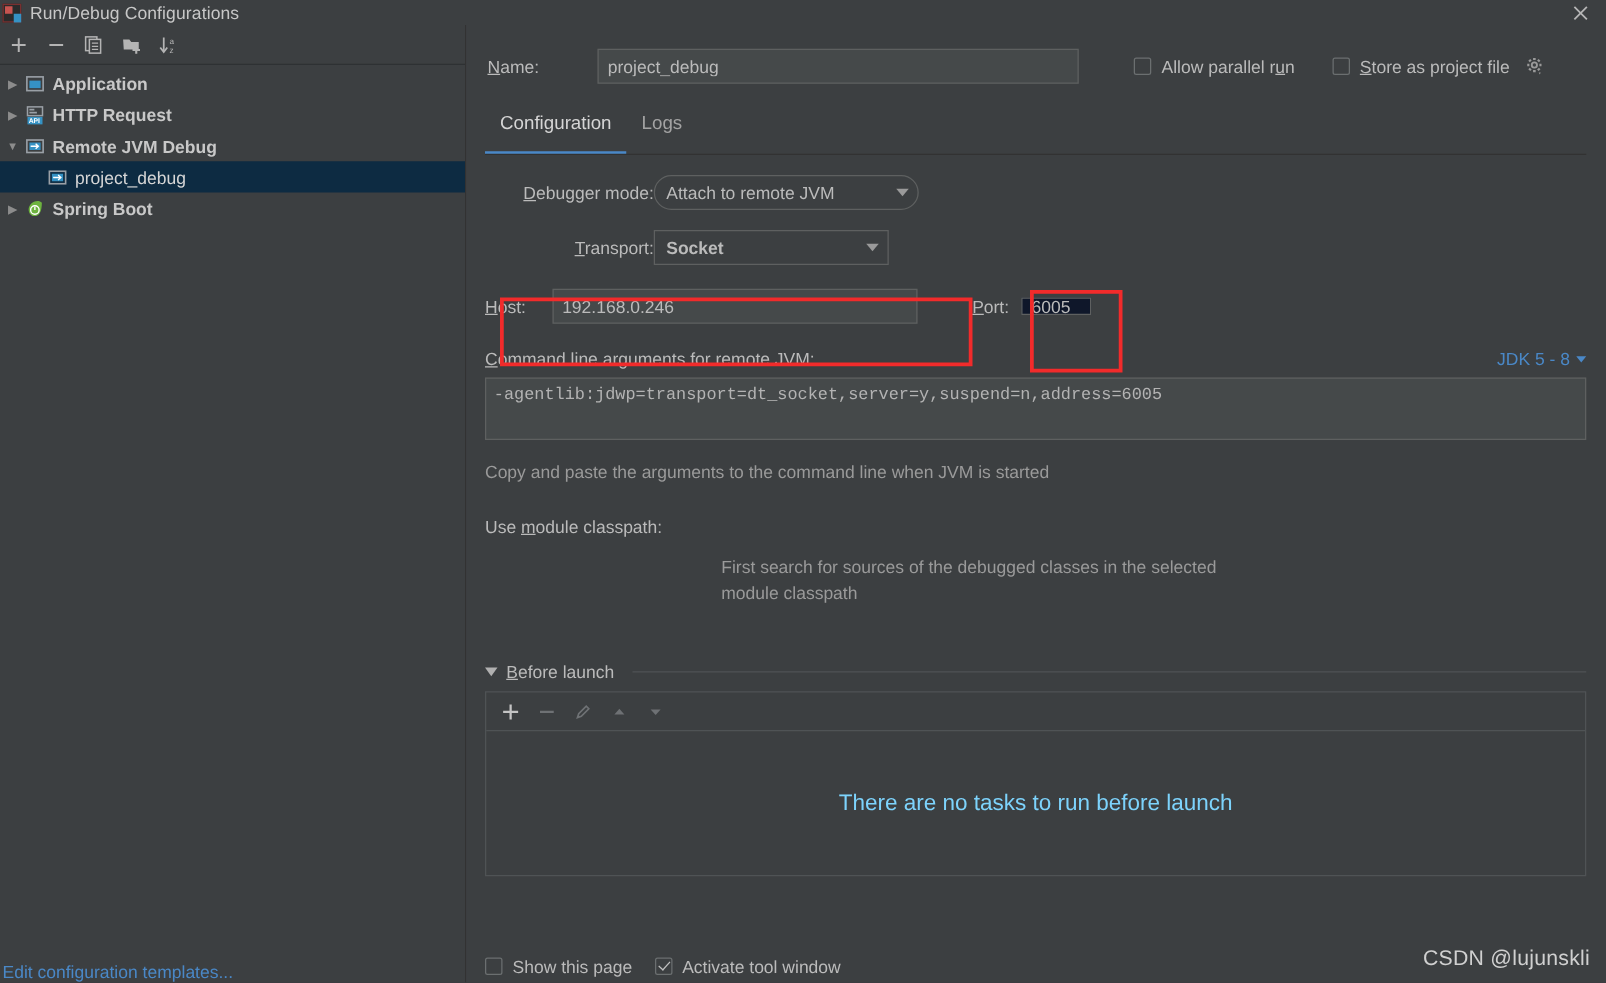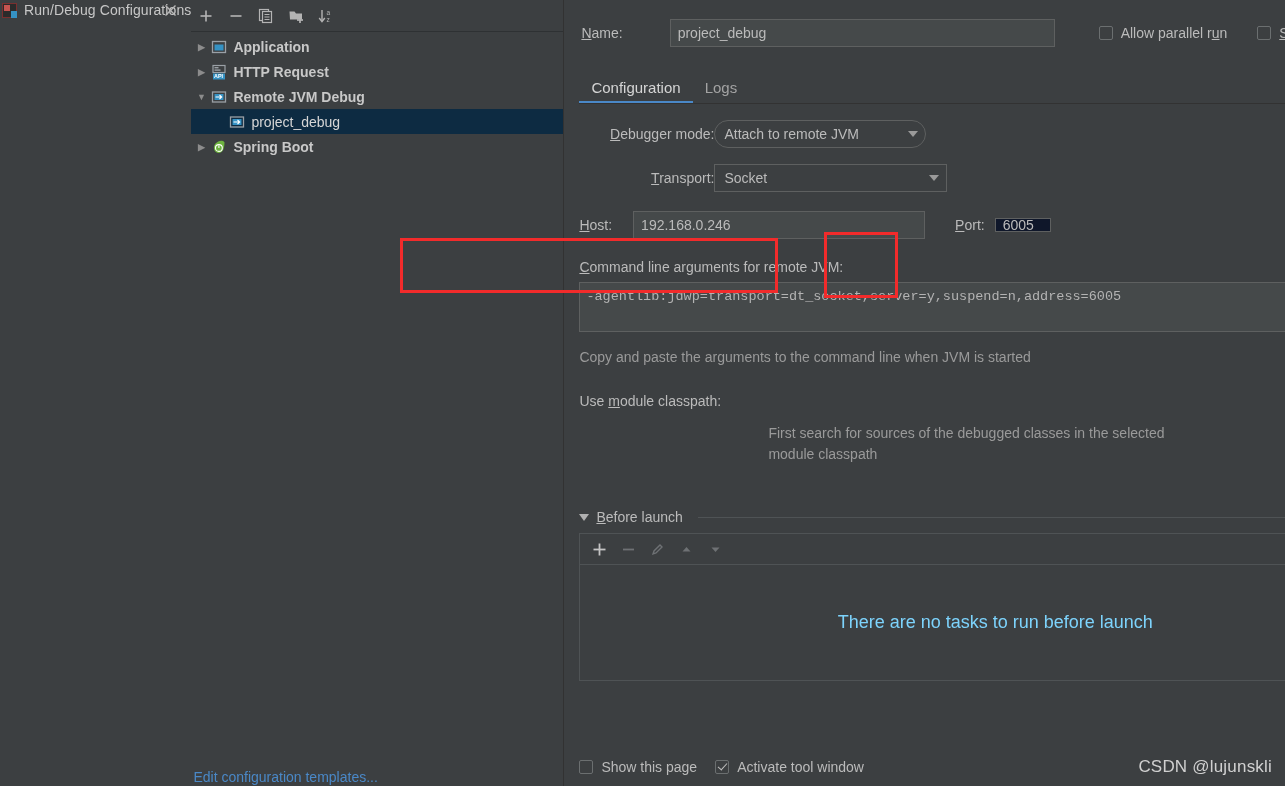--- a/index.html
+++ b/index.html
@@ -14,21 +14,21 @@
     color: #bbbbbb;
     overflow: hidden;
     position: relative;
     -webkit-font-smoothing: antialiased;
   }
   .app {
     position: absolute;
     inset: 0;
     background: #3c3f41;
     display: flex;
-    flex-direction: row;
+    flex-direction: column;
   }
 
   
   .titlebar {
     height: 20px;
     background: #3c3f41;
     display: flex;
     align-items: center;
     position: relative;
     flex: 0 0 20px;
@@ -217,21 +217,20 @@
     width: 4px; height: 8px;
     border: solid #c0c0c0;
     border-width: 0 1.6px 1.6px 0;
     transform: rotate(42deg);
   }
   .gear-ico { margin-left: 4px; display:flex; }
 
   
   .tabs {
     display: flex;
-    align-items: flex-end;
     margin: 22px 0 0 15px;
     height: 34px;
     flex: 0 0 auto;
     position: relative;
   }
   .tab {
     font-size: 15px;
     color: #a3a3a3;
     padding: 0 12px 8px 12px;
     cursor: default;
@@ -281,30 +280,30 @@
     white-space: nowrap;
   }
   .combo .caret {
     width: 0; height: 0;
     border-left: 5px solid transparent;
     border-right: 5px solid transparent;
     border-top: 6px solid #9a9a9a;
     margin-left: 14px;
   }
   #debugger-mode-combo { width: 212px; border-radius: 14px; }
-  #transport-combo { width: 233px; }
+  #transport-combo { width: 188px; font-weight: bold; }
 
   .host-row {
     display: flex;
     align-items: center;
     margin-top: 19px;
     position: relative;
   }
   #host-input { width: 292px; height: 28px; margin-left: 21px;}
-  #port-label { margin-left: 30px; }
+  #port-label { margin-left: 44px; }
   #port-input {
     width: 56px; height: 14px; margin-left: 10px;
     background: #0f172a;
   }
 
   .args-label-row {
     display: flex;
     align-items: baseline;
     justify-content: space-between;
     margin-top: 20px;
@@ -412,21 +411,21 @@
     display: flex;
     align-items: center;
     justify-content: center;
     color: #7dd3fc;
     font-size: 18px;
   }
 
   .bottom-row {
     flex: 0 0 auto;
     display: flex;
-    align-items: flex-start;
+    align-items: center;
     gap: 18px;
     padding: 11px 0 0 15px;
     height: 38px;
     box-sizing: border-box;
   }
 
   .watermark {
     position: absolute;
     right: 13px;
     bottom: 9px;

